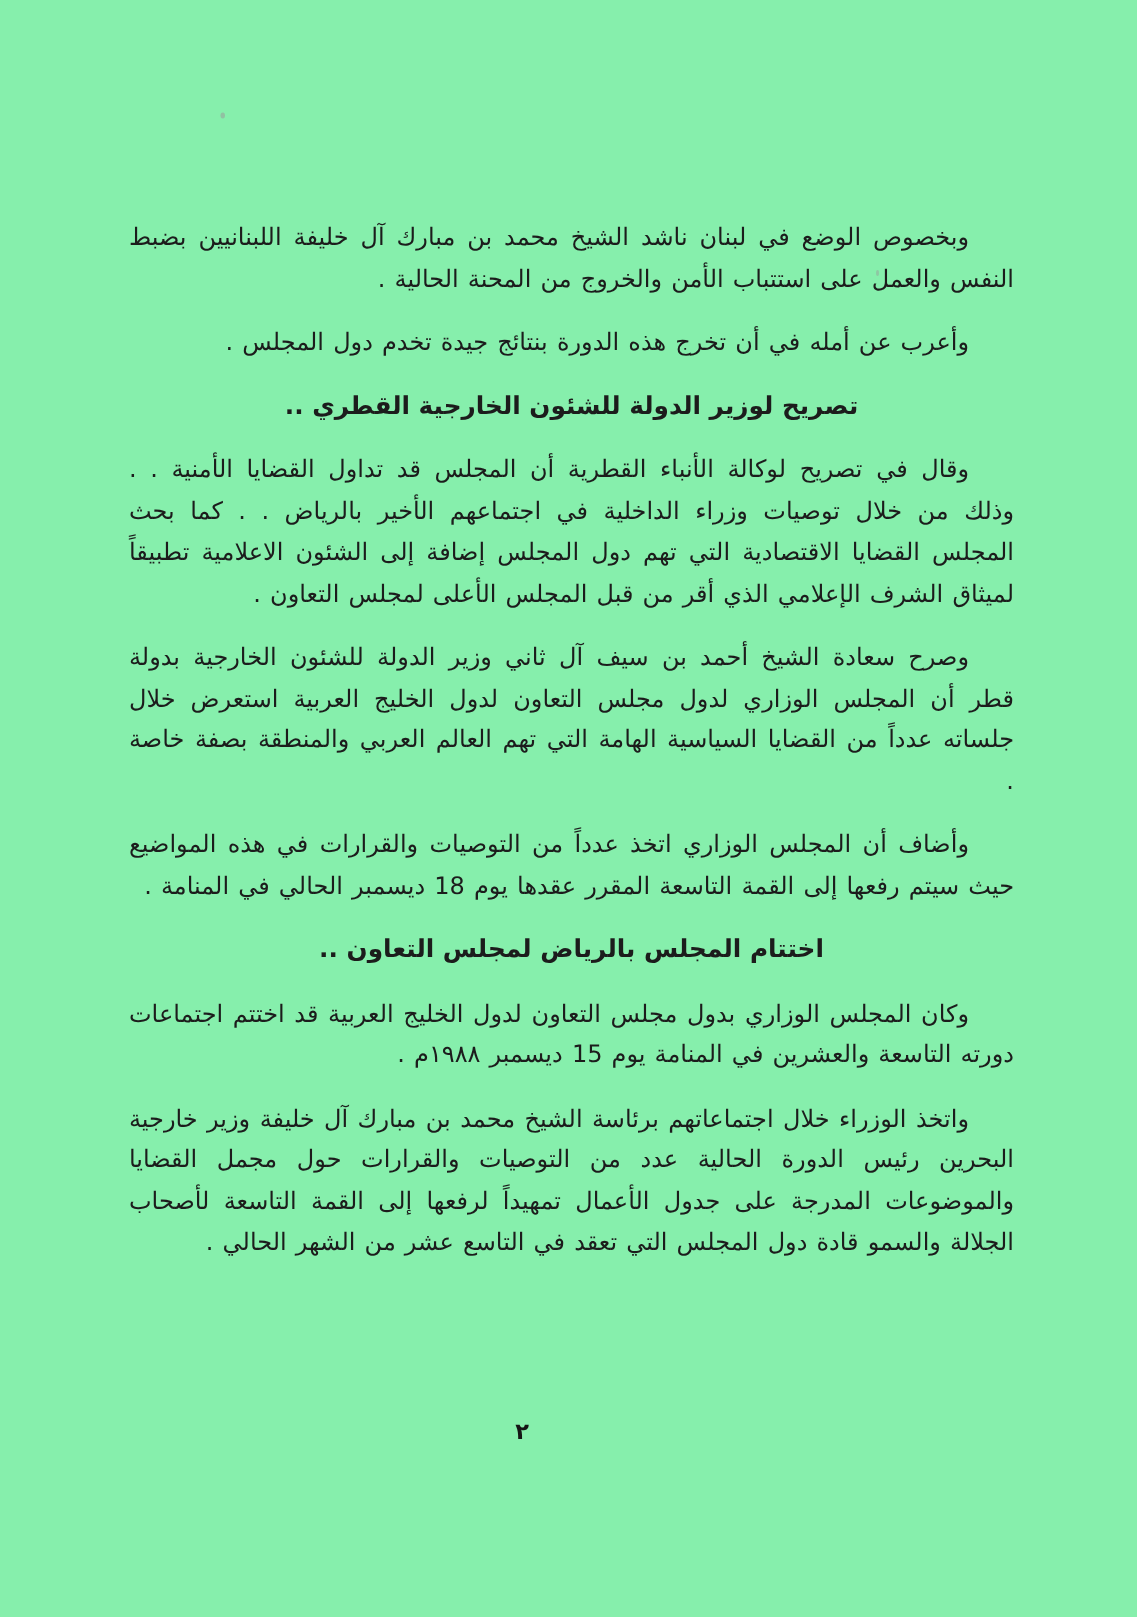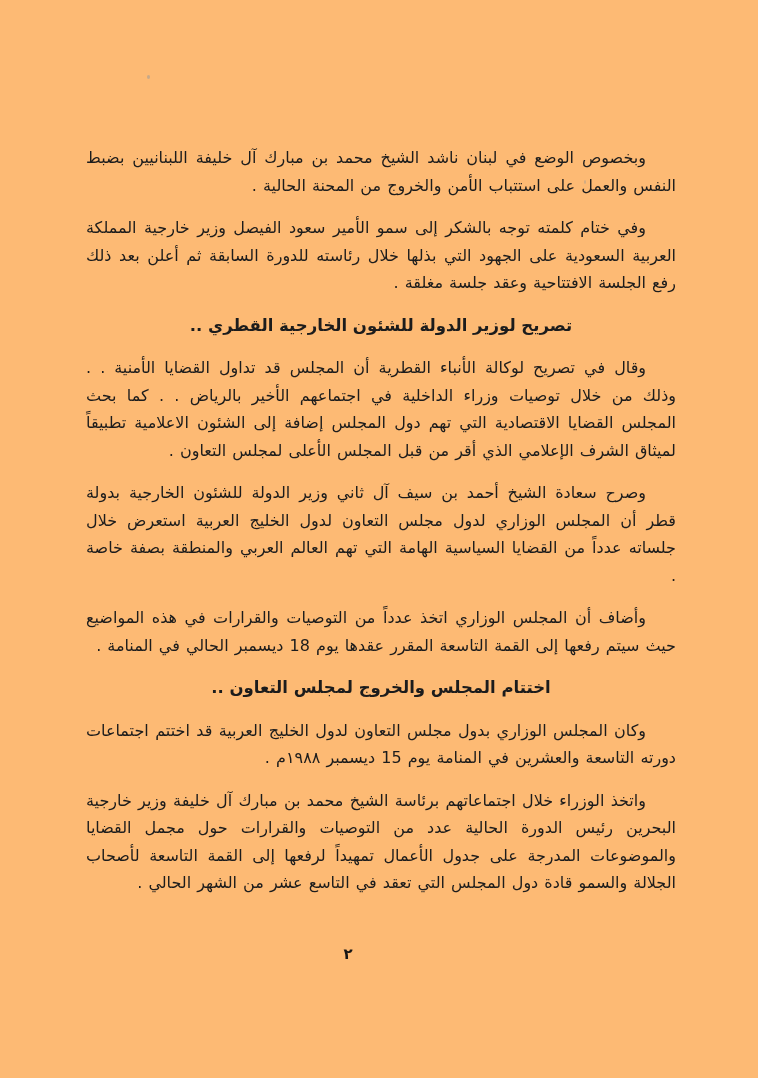--- a/index.html
+++ b/index.html
@@ -10,21 +10,21 @@
   body {
     width: 758px;
     height: 1078px;
     position: relative;
     overflow: hidden;
     font-family: "DejaVu Sans", sans-serif;
   }
   .page {
     position: absolute;
     inset: 0;
-    background: #fdba74;
+    background: #86efac;
   }
   .doc {
     position: absolute;
     top: 144px;
     left: 86px;
     width: 590px;
     direction: rtl;
     unicode-bidi: embed;
     color: #1c1c1c;
     font-size: 16px;
@@ -66,25 +66,25 @@
 </head>
 <body>
 
 <div class="page">
 
   <div class="speck speck-1"></div>
   <div class="speck speck-2"></div>
 
   <div class="doc">
     <p class="para">وبخصوص الوضع في لبنان ناشد الشيخ محمد بن مبارك آل خليفة اللبنانيين بضبط النفس والعمل على استتباب الأمن والخروج من المحنة الحالية .</p>
-    <p class="para">وفي ختام كلمته توجه بالشكر إلى سمو الأمير سعود الفيصل وزير خارجية المملكة العربية السعودية على الجهود التي بذلها خلال رئاسته للدورة السابقة ثم أعلن بعد ذلك رفع الجلسة الافتتاحية وعقد جلسة مغلقة .</p>
+    <p class="para">وأعرب عن أمله في أن تخرج هذه الدورة بنتائج جيدة تخدم دول المجلس .</p>
     <h2 class="heading">تصريح لوزير الدولة للشئون الخارجية القطري ..</h2>
     <p class="para">وقال في تصريح لوكالة الأنباء القطرية أن المجلس قد تداول القضايا الأمنية . . وذلك من خلال توصيات وزراء الداخلية في اجتماعهم الأخير بالرياض . . كما بحث المجلس القضايا الاقتصادية التي تهم دول المجلس إضافة إلى الشئون الاعلامية تطبيقاً لميثاق الشرف الإعلامي الذي أقر من قبل المجلس الأعلى لمجلس التعاون .</p>
     <p class="para">وصرح سعادة الشيخ أحمد بن سيف آل ثاني وزير الدولة للشئون الخارجية بدولة قطر أن المجلس الوزاري لدول مجلس التعاون لدول الخليج العربية استعرض خلال جلساته عدداً من القضايا السياسية الهامة التي تهم العالم العربي والمنطقة بصفة خاصة .</p>
     <p class="para">وأضاف أن المجلس الوزاري اتخذ عدداً من التوصيات والقرارات في هذه المواضيع حيث سيتم رفعها إلى القمة التاسعة المقرر عقدها يوم 18 ديسمبر الحالي في المنامة .</p>
-    <h2 class="heading">اختتام المجلس والخروج لمجلس التعاون ..</h2>
+    <h2 class="heading">اختتام المجلس بالرياض لمجلس التعاون ..</h2>
     <p class="para">وكان المجلس الوزاري بدول مجلس التعاون لدول الخليج العربية قد اختتم اجتماعات دورته التاسعة والعشرين في المنامة يوم 15 ديسمبر ١٩٨٨م .</p>
     <p class="para">واتخذ الوزراء خلال اجتماعاتهم برئاسة الشيخ محمد بن مبارك آل خليفة وزير خارجية البحرين رئيس الدورة الحالية عدد من التوصيات والقرارات حول مجمل القضايا والموضوعات المدرجة على جدول الأعمال تمهيداً لرفعها إلى القمة التاسعة لأصحاب الجلالة والسمو قادة دول المجلس التي تعقد في التاسع عشر من الشهر الحالي .</p>
   </div>
 
   <div class="page-number">٢</div>
 
 </div>
 
 </body></html>

